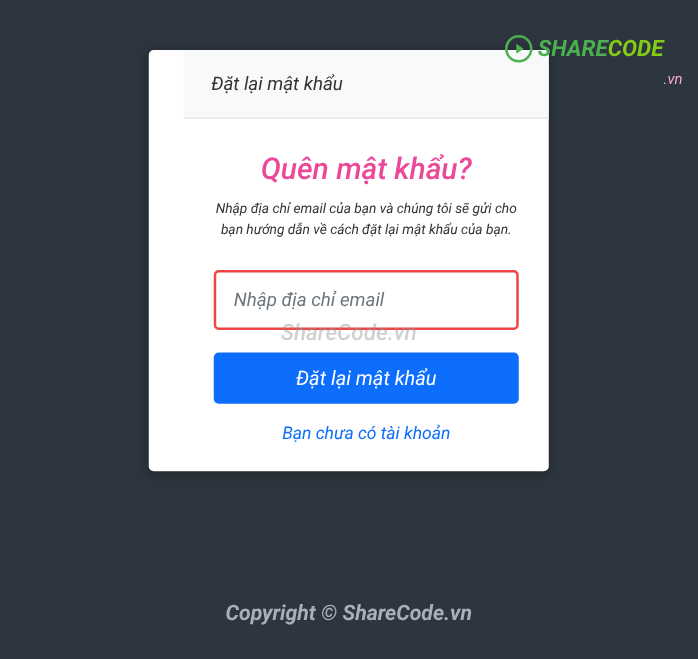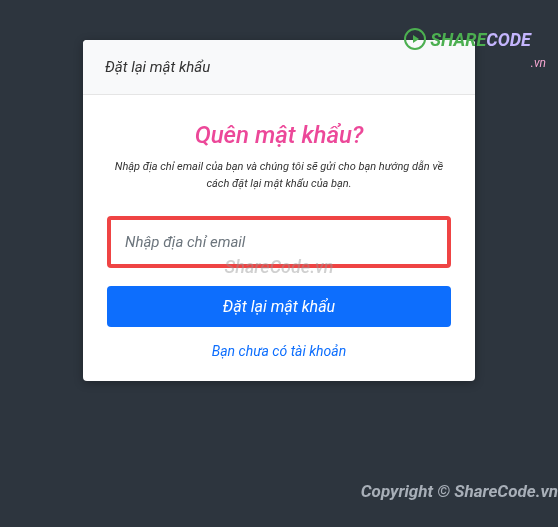--- a/index.html
+++ b/index.html
@@ -43,35 +43,36 @@
       height: 0;
       border-left: 6px solid #4CAF50;
       border-top: 4px solid transparent;
       border-bottom: 4px solid transparent;
       left: 7px;
     }
     .logo-share {
       color: #4CAF50;
     }
     .logo-code {
-      color: #c4b5fd;
+      color: #84cc16;
     }
     .logo-vn {
       color: #f9a8d4;
       font-size: 12px;
       font-weight: normal;
       margin-top: 48px;
     }
     .card {
       background: #fff;
-      width: 392px;
+      width: 320px;
       margin: 40px auto 0;
       border-radius: 4px;
       box-shadow: 0 2px 10px rgba(0,0,0,0.3);
       overflow: hidden;
+      padding-left: 28px;
     }
     .card-header {
       padding: 18px 22px;
       border-bottom: 1px solid #e5e5e5;
       background: #f8f9fa;
       font-size: 15px;
       color: #333;
     }
     .card-body {
       padding: 26px 24px 22px;
@@ -86,21 +87,21 @@
     .description {
       font-size: 11px;
       color: #333;
       line-height: 1.5;
       margin-bottom: 24px;
     }
     .input-field {
       width: 100%;
       padding: 13px 14px;
       font-size: 15px;
-      border: 4px solid #ef4444;
+      border: 2px solid #ef4444;
       border-radius: 4px;
       margin-bottom: 18px;
       color: #495057;
       font-family: inherit;
     }
     .input-field::placeholder {
       color: #6c757d;
     }
     .btn-primary {
       width: 100%;
@@ -135,21 +136,21 @@
       font-size: 18px;
       font-weight: 500;
       pointer-events: none;
       white-space: nowrap;
     }
     .footer {
       position: absolute;
       bottom: 26px;
       left: 0;
       right: 0;
-      text-align: right;
+      text-align: center;
       color: #a8afb8;
       font-size: 17px;
       font-weight: bold;
     }
     .footer a {
       color: #a8afb8;
       text-decoration: none;
     }
   </style>
 </head>

